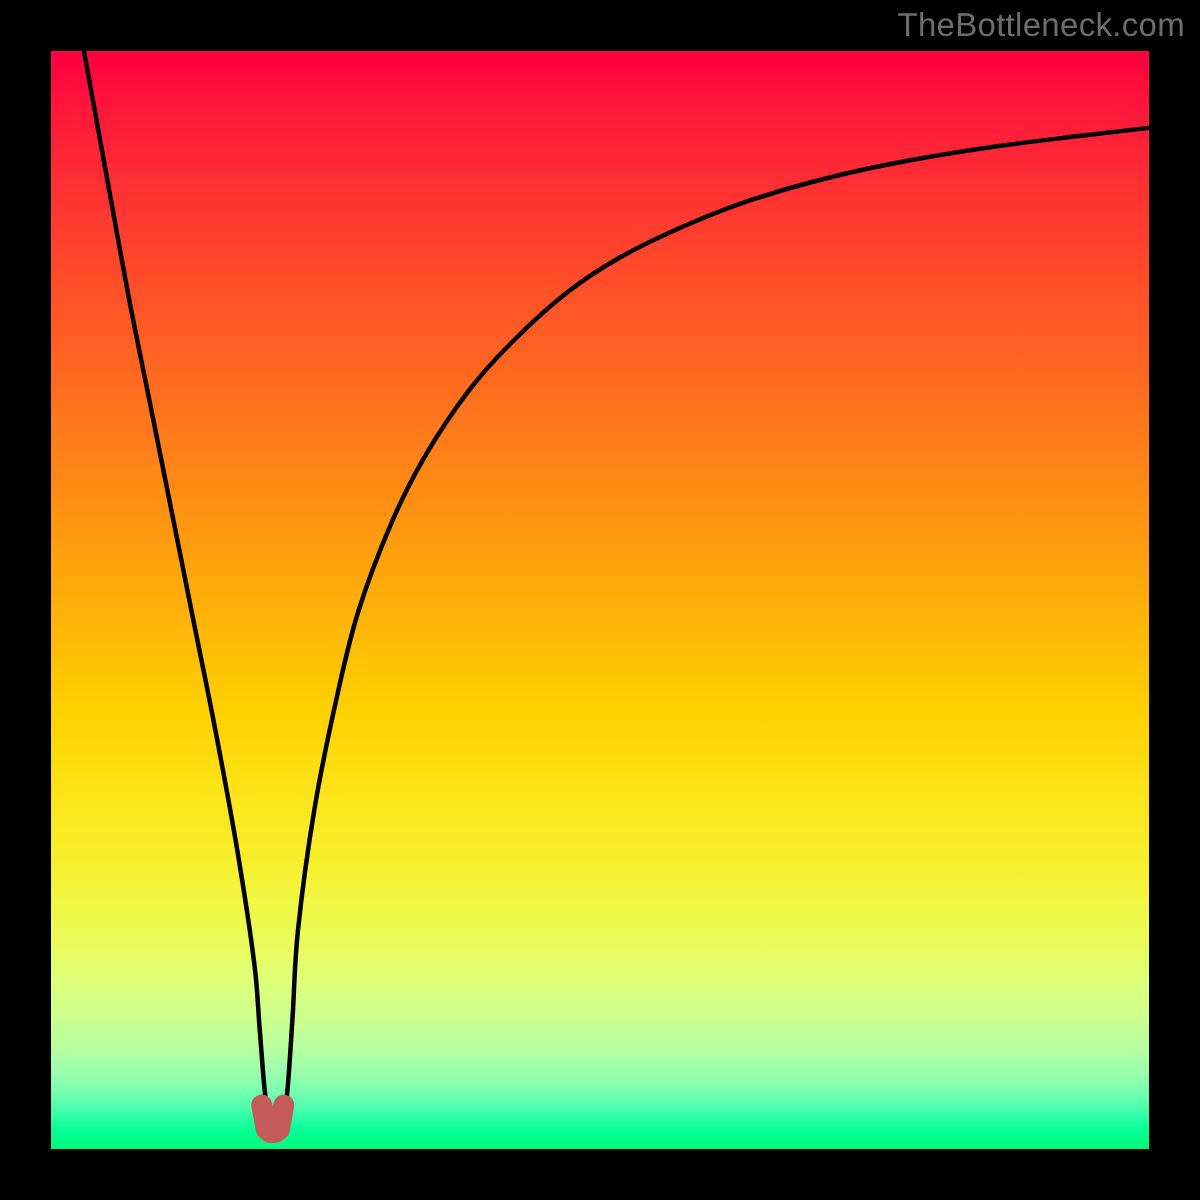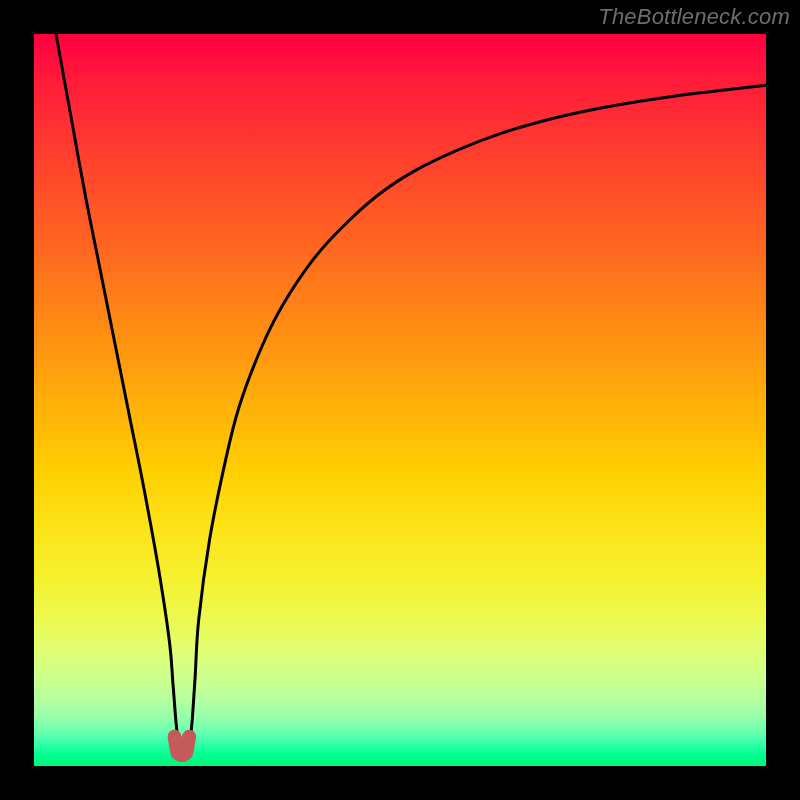--- a/index.html
+++ b/index.html
@@ -9,21 +9,20 @@
     height: 800px;
     overflow: hidden;
     background: #000;
     font-family: Arial, Helvetica, sans-serif;
   }
   #frame {
     position: relative;
     width: 800px;
     height: 800px;
     background: #000;
-    font-style: italic;
   }
   #plot {
     position: absolute;
     left: 34px;
     top: 34px;
     width: 732px;
     height: 732px;
     
     background: linear-gradient(to bottom,
       #ff0040 0%,

